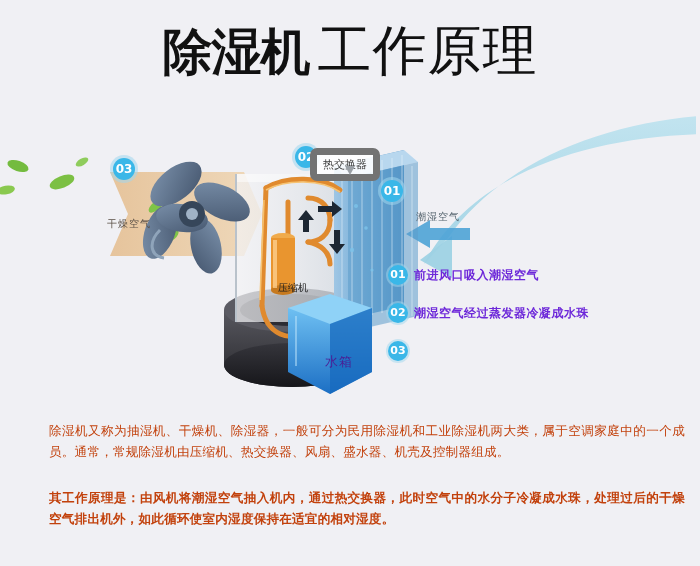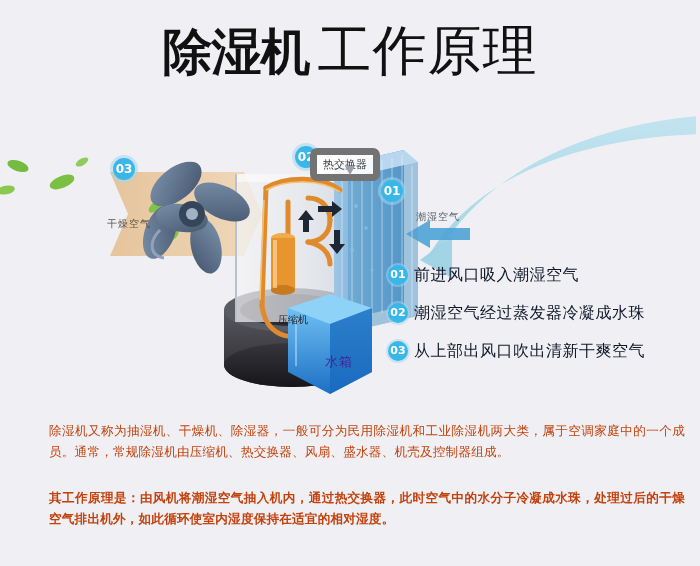--- a/index.html
+++ b/index.html
@@ -96,21 +96,20 @@
     position:absolute; left:345px; top:56px;
     width:0;height:0;
     border-left:5px solid transparent;
     border-right:5px solid transparent;
     border-top:9px solid #9aa0a6;
   }
   #lbl-comp {
     left: 278px; top: 171px;
     font-size: 10px; color: #1e1e1e;
     letter-spacing: 0;
-    margin-top: 32px;
   }
   #lbl-tank {
     left: 325px; top: 243px;
     font-size: 13px; color: #4c1d95;
     letter-spacing: 1px;
   }
 
   
   .bullets {
     position: absolute;
@@ -129,24 +128,25 @@
     background: #3ab7e8;
     color: #fff;
     font-size: 11px;
     font-weight: 700;
     line-height: 20px;
     text-align: center;
     margin-right: 6px;
     box-shadow: 0 0 0 2px rgba(160,215,238,.5);
   }
   .b-text {
-    font-size: 16px;
-    color: #0f172a;
+    font-size: 12px;
+    color: #6d28d9;
     letter-spacing: .5px;
     white-space: nowrap;
+    font-weight: bold;
   }
 
   
   .para {
     position: absolute;
     left: 49px;
     width: 636px;
     font-size: 12.6px;
     color: #c2410c;
     line-height: 21px;
@@ -345,21 +345,20 @@
     <div class="bullet-row">
       <span class="b-badge">01</span>
       <span class="b-text">前进风口吸入潮湿空气</span>
     </div>
     <div class="bullet-row">
       <span class="b-badge">02</span>
       <span class="b-text">潮湿空气经过蒸发器冷凝成水珠</span>
     </div>
     <div class="bullet-row">
       <span class="b-badge">03</span>
-      <span class="b-text">从上部出风口吹出清新干爽空气</span>
     </div>
   </div>
 
 
   <div class="para" id="para-1">除湿机又称为抽湿机、干燥机、除湿器，一般可分为民用除湿机和工业除湿机两大类，属于空调家庭中的一个成员。通常，常规除湿机由压缩机、热交换器、风扇、盛水器、机壳及控制器组成。</div>
   <div class="para" id="para-2">其工作原理是：由风机将潮湿空气抽入机内，通过热交换器，此时空气中的水分子冷凝成水珠，处理过后的干燥空气排出机外，如此循环使室内湿度保持在适宜的相对湿度。</div>
 
 </div>
 
 </body></html>

